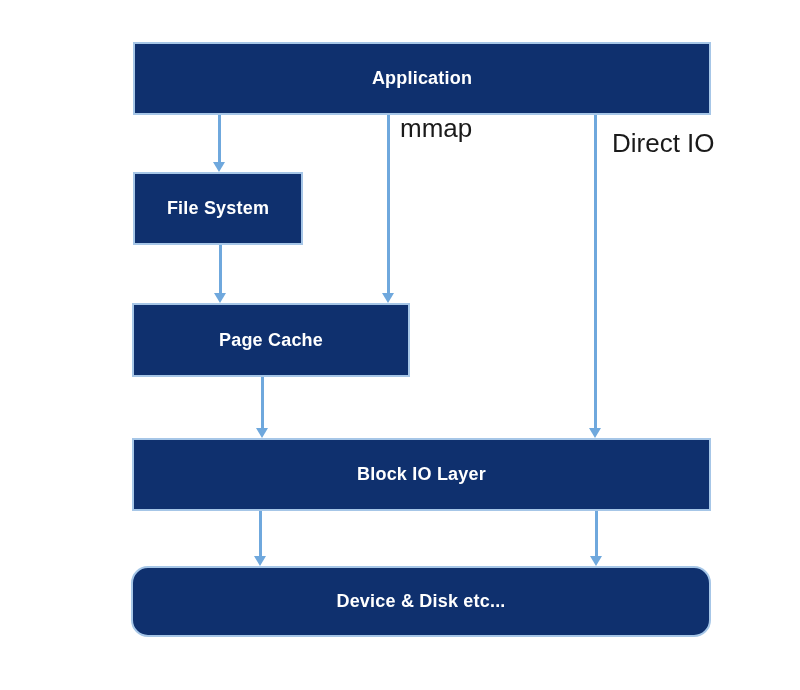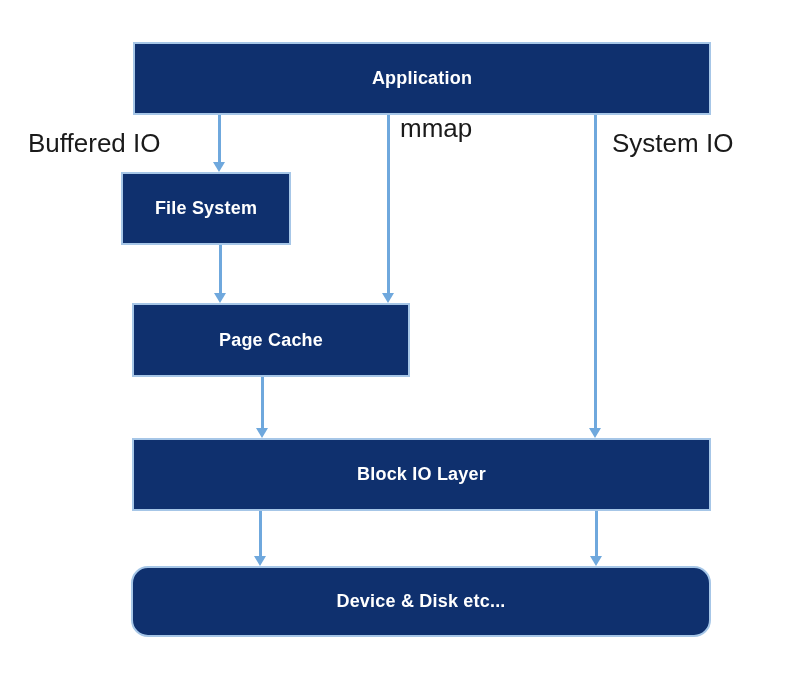--- a/index.html
+++ b/index.html
@@ -62,21 +62,21 @@
     bottom: 0;
     width: 0;
     height: 0;
     border-left: 6px solid transparent;
     border-right: 6px solid transparent;
     border-top: 10px solid var(--arrow);
   }
 
   
   .node-application   { left: 133px; top: 42px;  width: 578px; height: 73px; }
-  .node-file-system   { left: 121px; top: 172px; width: 170px; height: 73px; }
+  .node-file-system   { left: 133px; top: 172px; width: 170px; height: 73px; }
   .node-page-cache    { left: 132px; top: 303px; width: 278px; height: 74px; }
   .node-block-io      { left: 132px; top: 438px; width: 579px; height: 73px; }
   .node-device-disk   { left: 131px; top: 566px; width: 580px; height: 71px; border-radius: 17px; }
 
   
   .label-buffered-io  { left: 28px;  top: 129px; }
   .label-mmap         { left: 400px; top: 114px; }
   .label-direct-io    { left: 612px; top: 129px; }
 
   
@@ -106,23 +106,22 @@
   </div>
 
   <div class="node node-block-io">
     <span>Block IO Layer</span>
   </div>
 
   <div class="node node-device-disk">
     <span>Device &amp; Disk etc...</span>
   </div>
 
-  <div class="edge-label label-buffered-io">Buffered IO</div>
   <div class="edge-label label-mmap">mmap</div>
-  <div class="edge-label label-direct-io">System IO</div>
+  <div class="edge-label label-direct-io">Direct IO</div>
 
   <div class="arrow arrow-app-fs">
     <div class="stem"></div>
     <div class="head"></div>
   </div>
 
   <div class="arrow arrow-app-pc">
     <div class="stem"></div>
     <div class="head"></div>
   </div>

